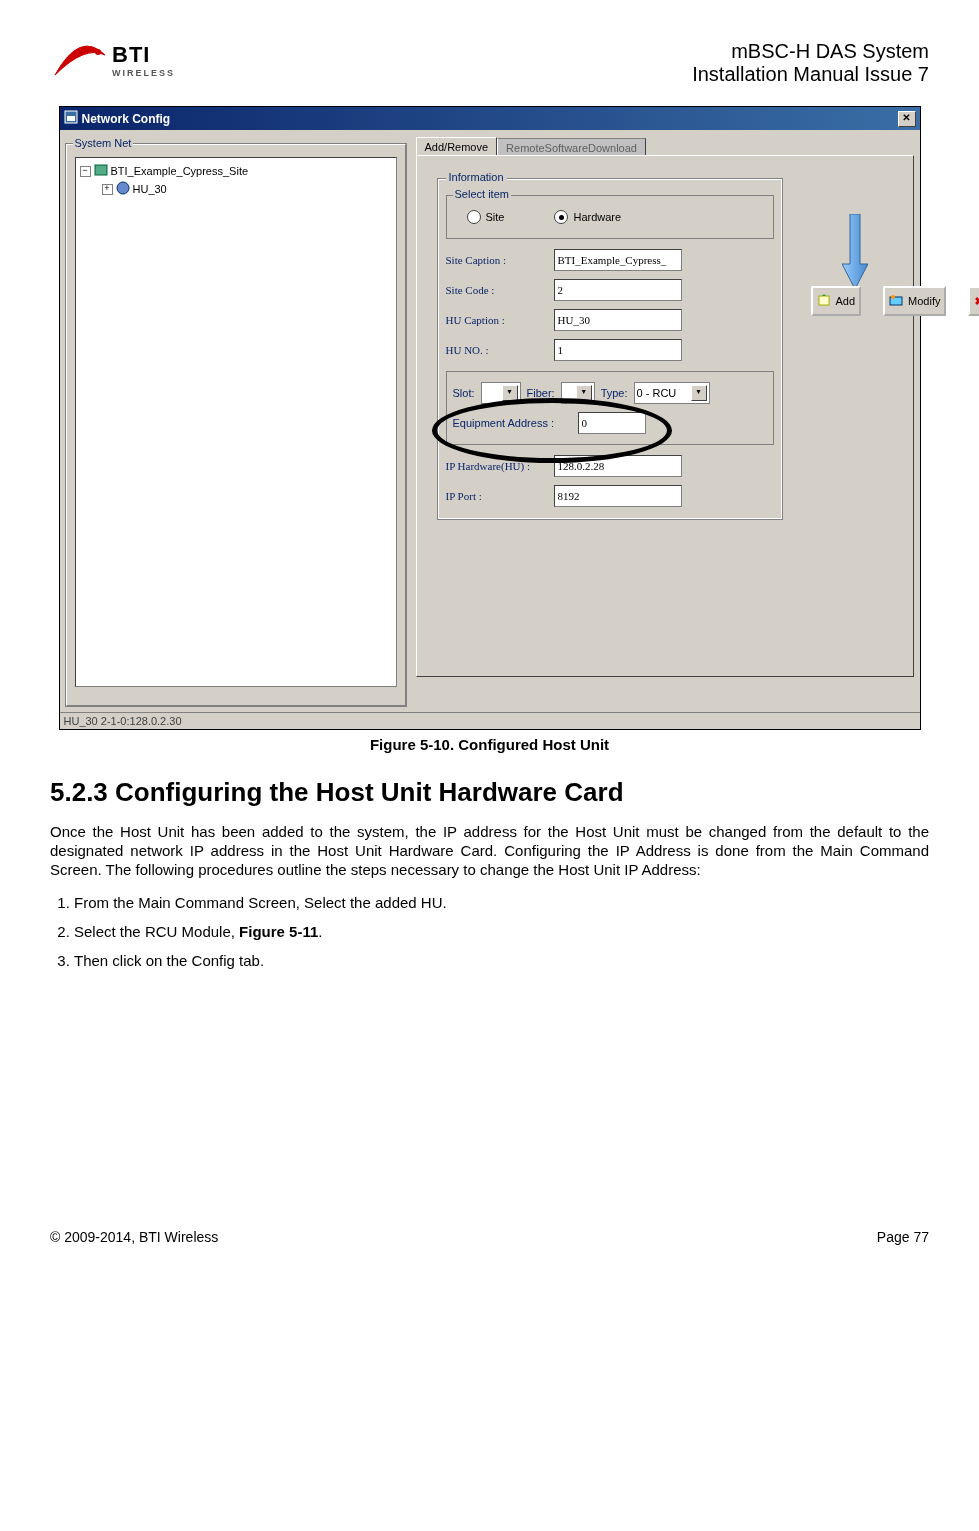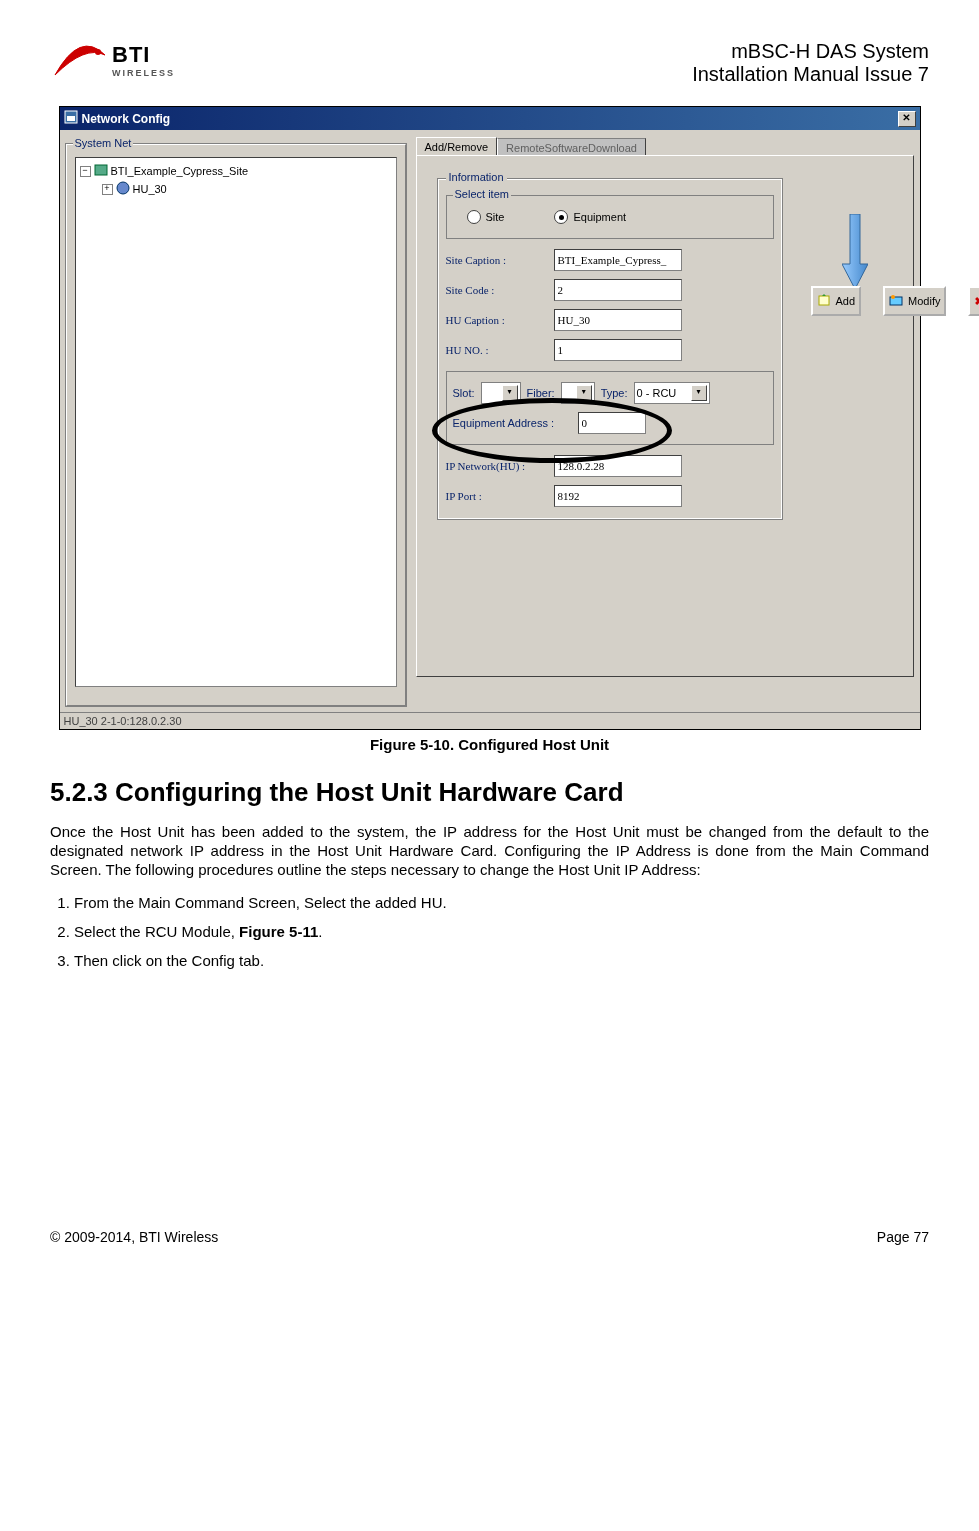--- a/index.html
+++ b/index.html
@@ -422,21 +422,21 @@
 
           <div class="nested-group">
             <div class="groupbox-title">Select item</div>
             <div class="radio-row">
               <div class="radio">
                 <span class="radio-dot"></span>
                 <span>Site</span>
               </div>
               <div class="radio">
                 <span class="radio-dot checked"></span>
-                <span>Equipment</span>
+                <span>Hardware</span>
               </div>
             </div>
           </div>
 
           <div class="field-row">
             <span class="field-label">Site Caption :</span>
             <input class="text-input w-med" value="BTI_Example_Cypress_" style="">
           </div>
           <div class="field-row">
             <span class="field-label">Site Code :</span>
@@ -473,21 +473,21 @@
                   <span class="select-arrow">▾</span>
                 </span>
             </div>
             <div class="field-row">
               <span style="width:125px;color:#0a246a;">Equipment Address :</span>
               <input class="text-input w-sm" value="0" style="">
             </div>
           </div>
 
           <div class="field-row">
-            <span class="field-label">IP Network(HU) :</span>
+            <span class="field-label">IP Hardware(HU) :</span>
             <input class="text-input w-med" value="128.0.2.28" style="">
           </div>
           <div class="field-row">
             <span class="field-label">IP Port :</span>
             <input class="text-input w-med" value="8192" style="">
           </div>
         </div>
 
         <div class="oval-annotation"></div>
 

